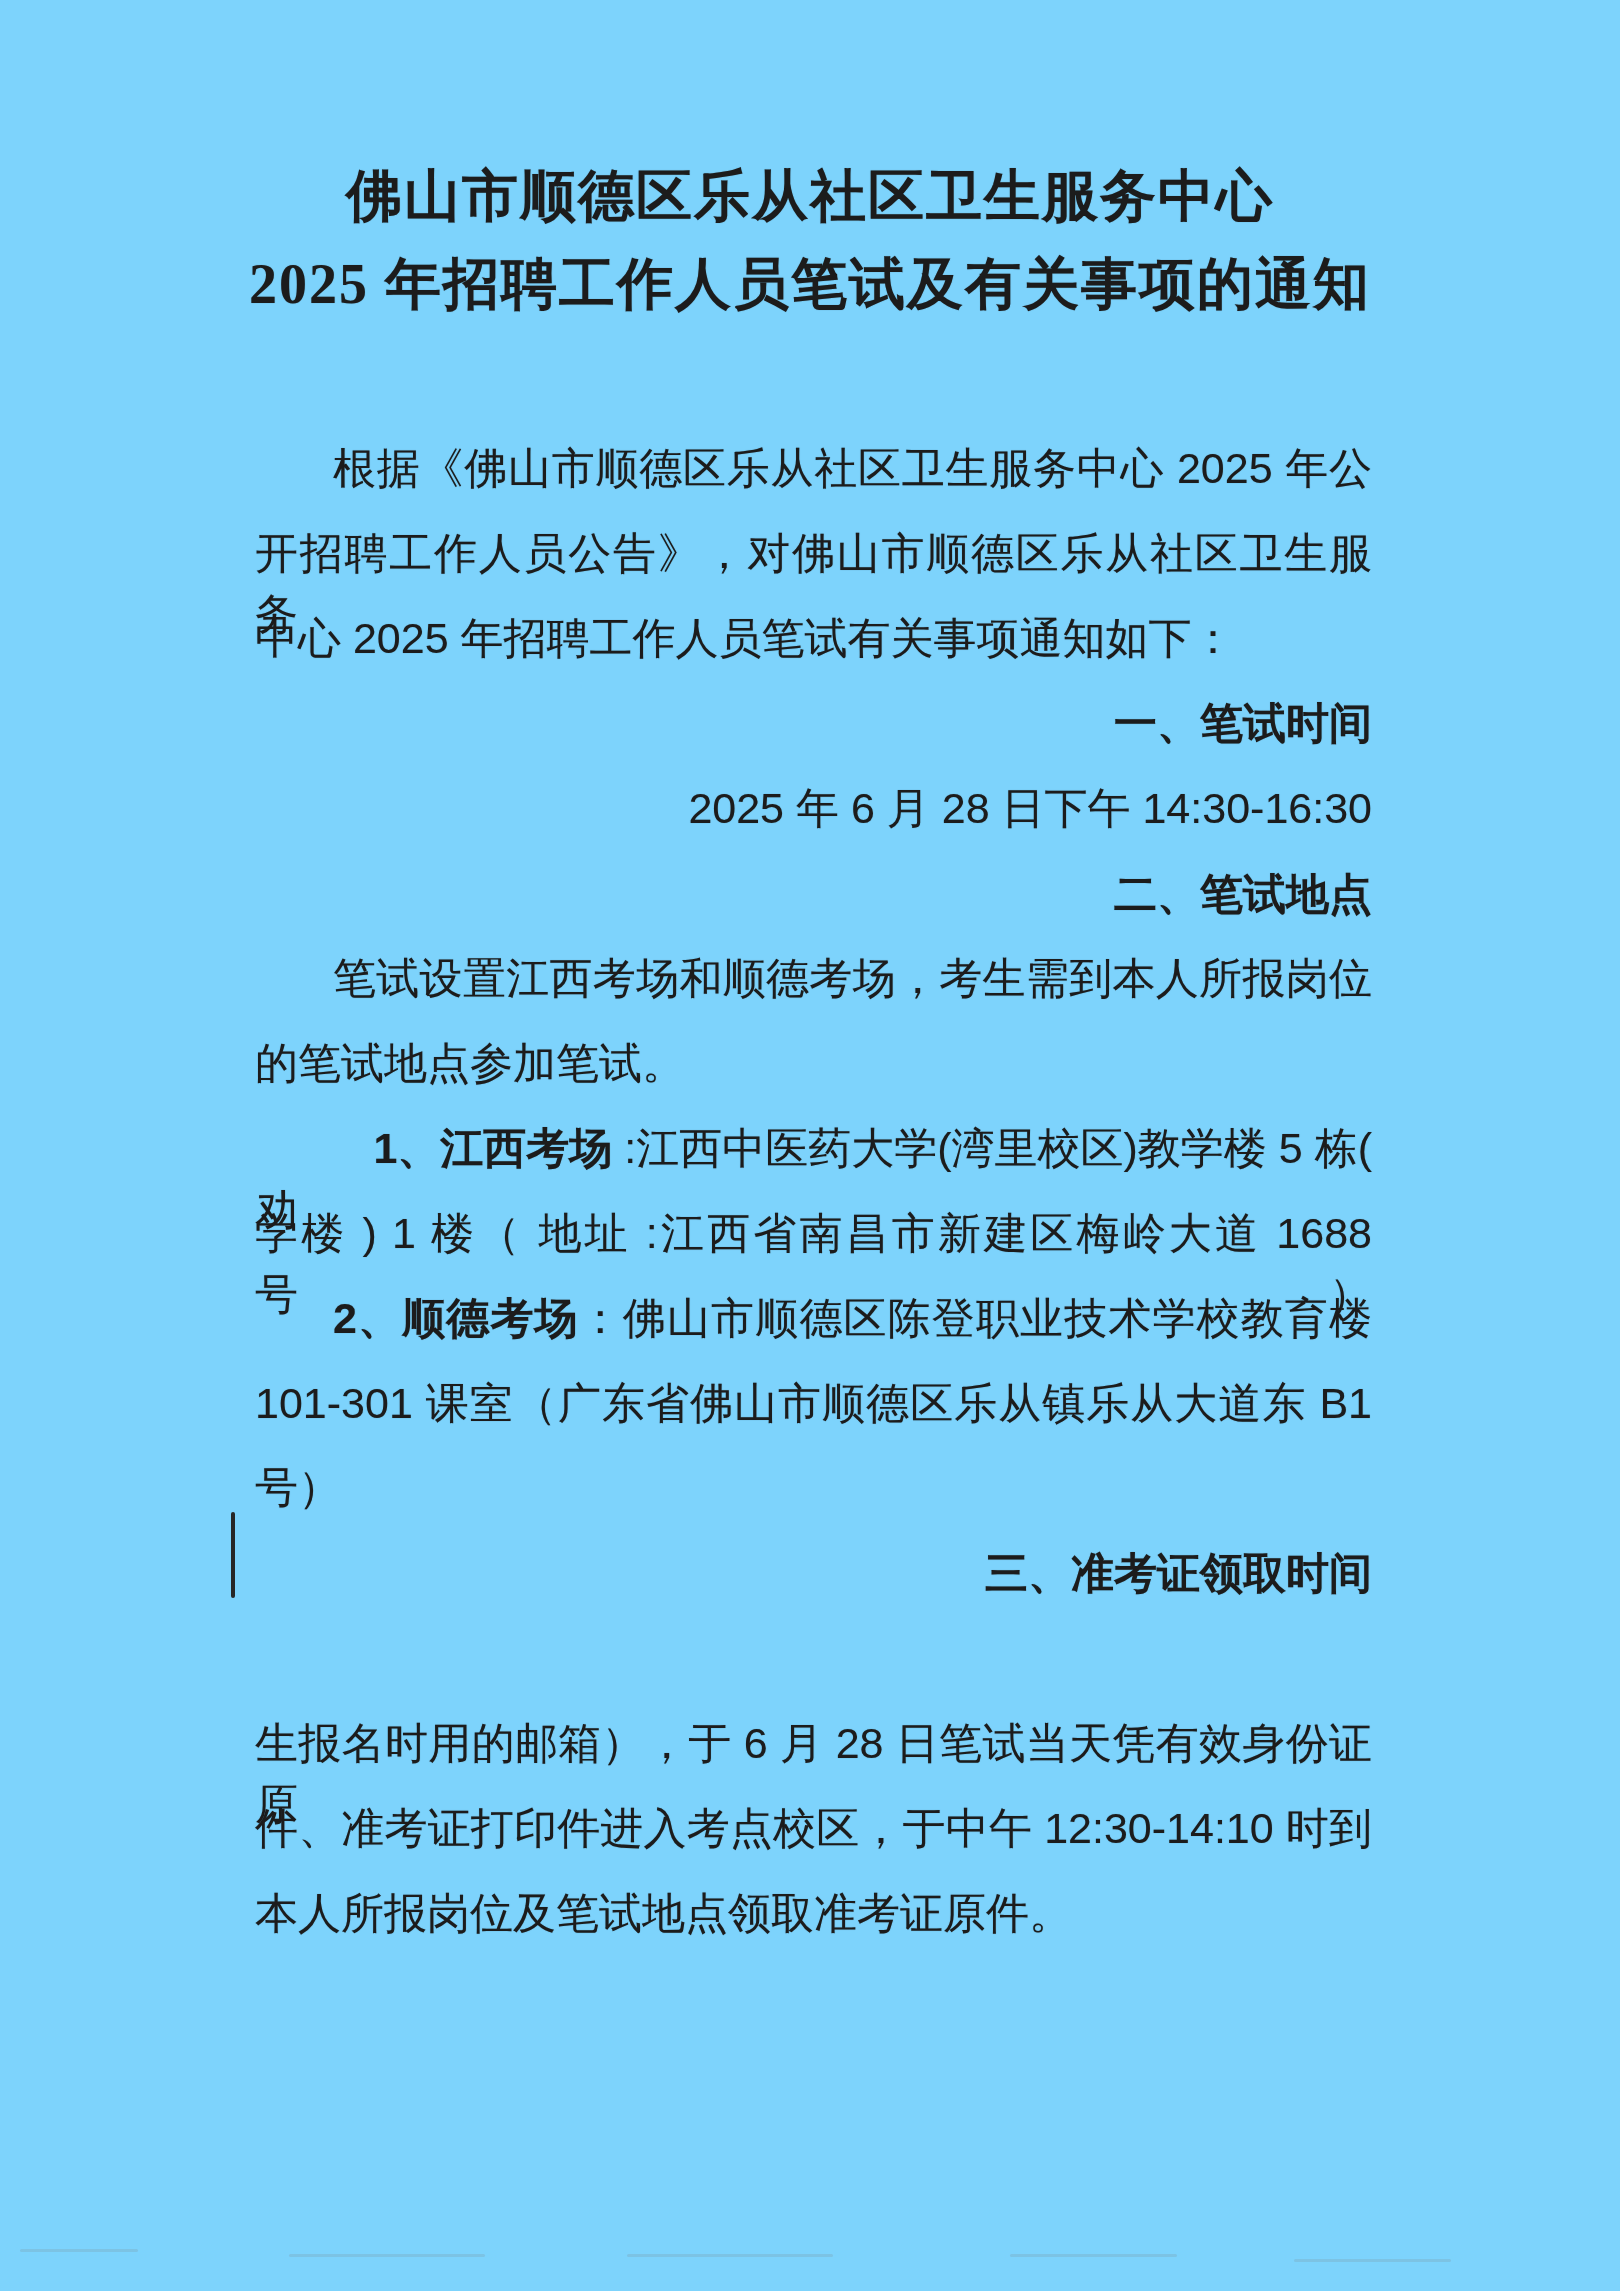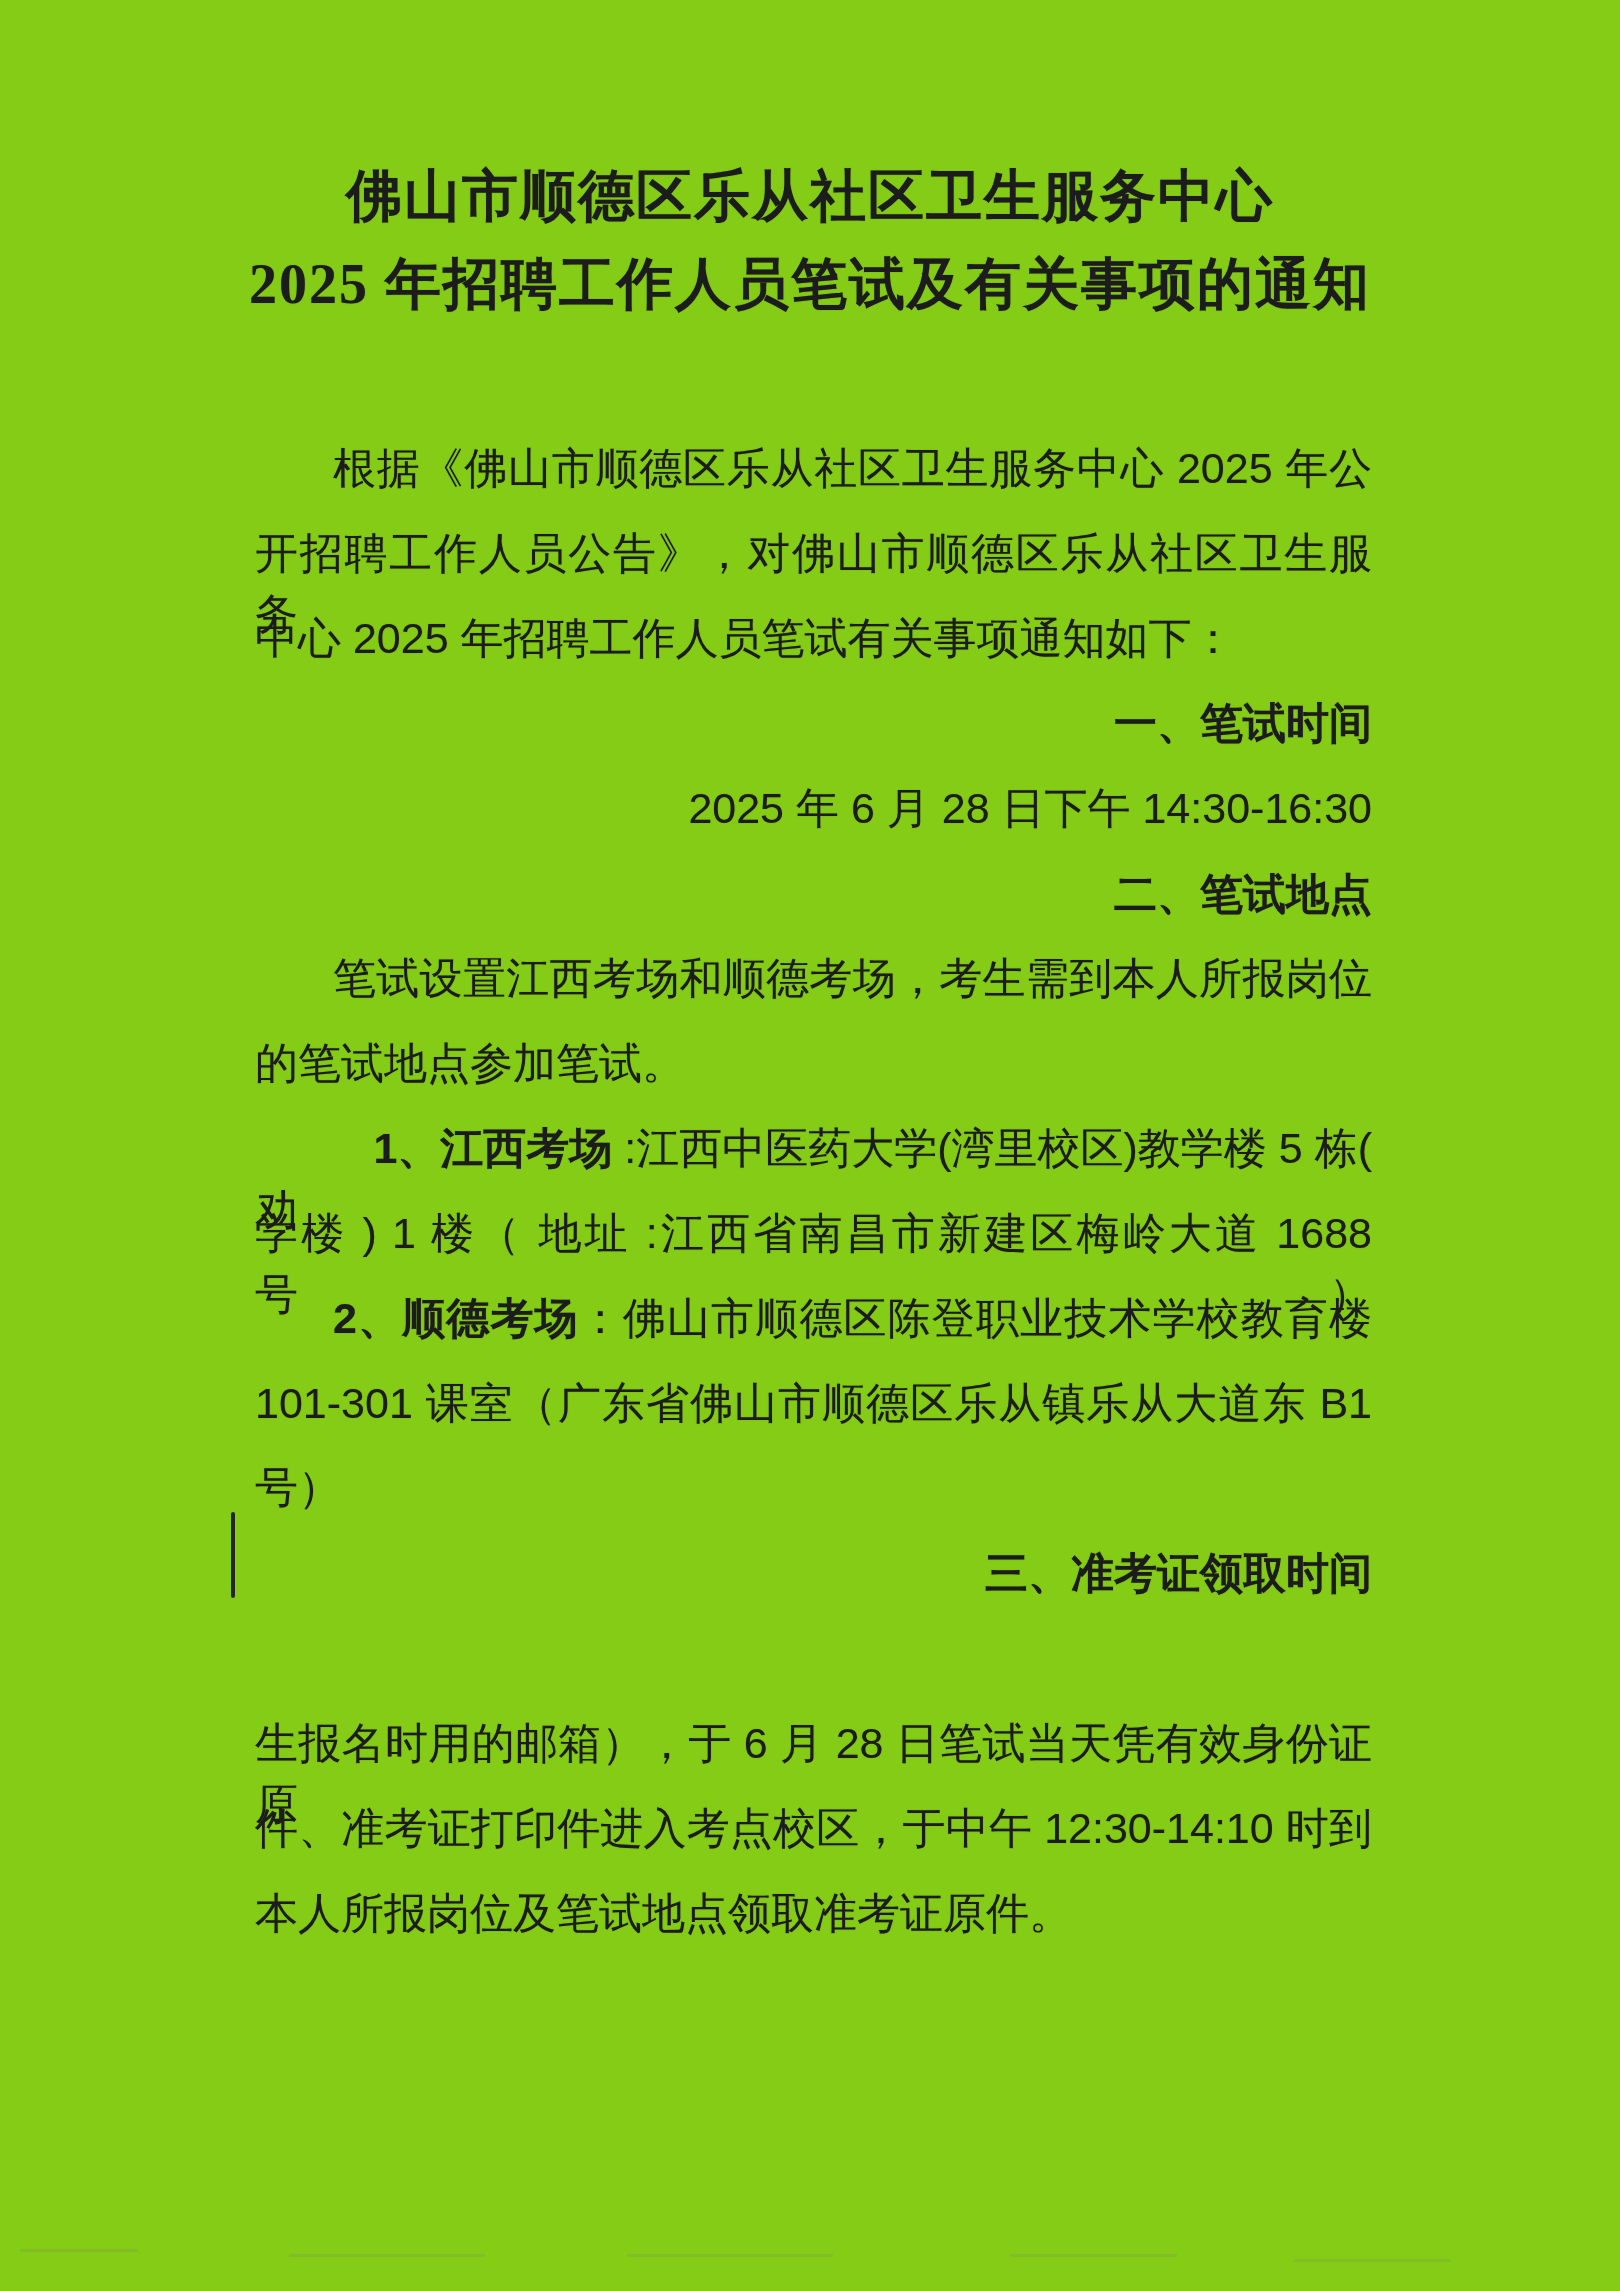--- a/index.html
+++ b/index.html
@@ -1,20 +1,20 @@
 <!DOCTYPE html>
 <html><head>
 <meta charset="utf-8">
 <style>
   html, body { margin: 0; padding: 0; }
   .page {
     position: relative;
     width: 1620px;
     height: 2292px;
-    background: #84cc16;
+    background: #7dd3fc;
     color: #1c1c1c;
     font-family: "Liberation Sans", sans-serif;
     overflow: hidden;
     text-shadow: 0 0 1px rgba(25,25,25,0.35);
   }
   .doc-title {
     position: absolute;
     left: 0;
     width: 100%;
     text-align: center;

